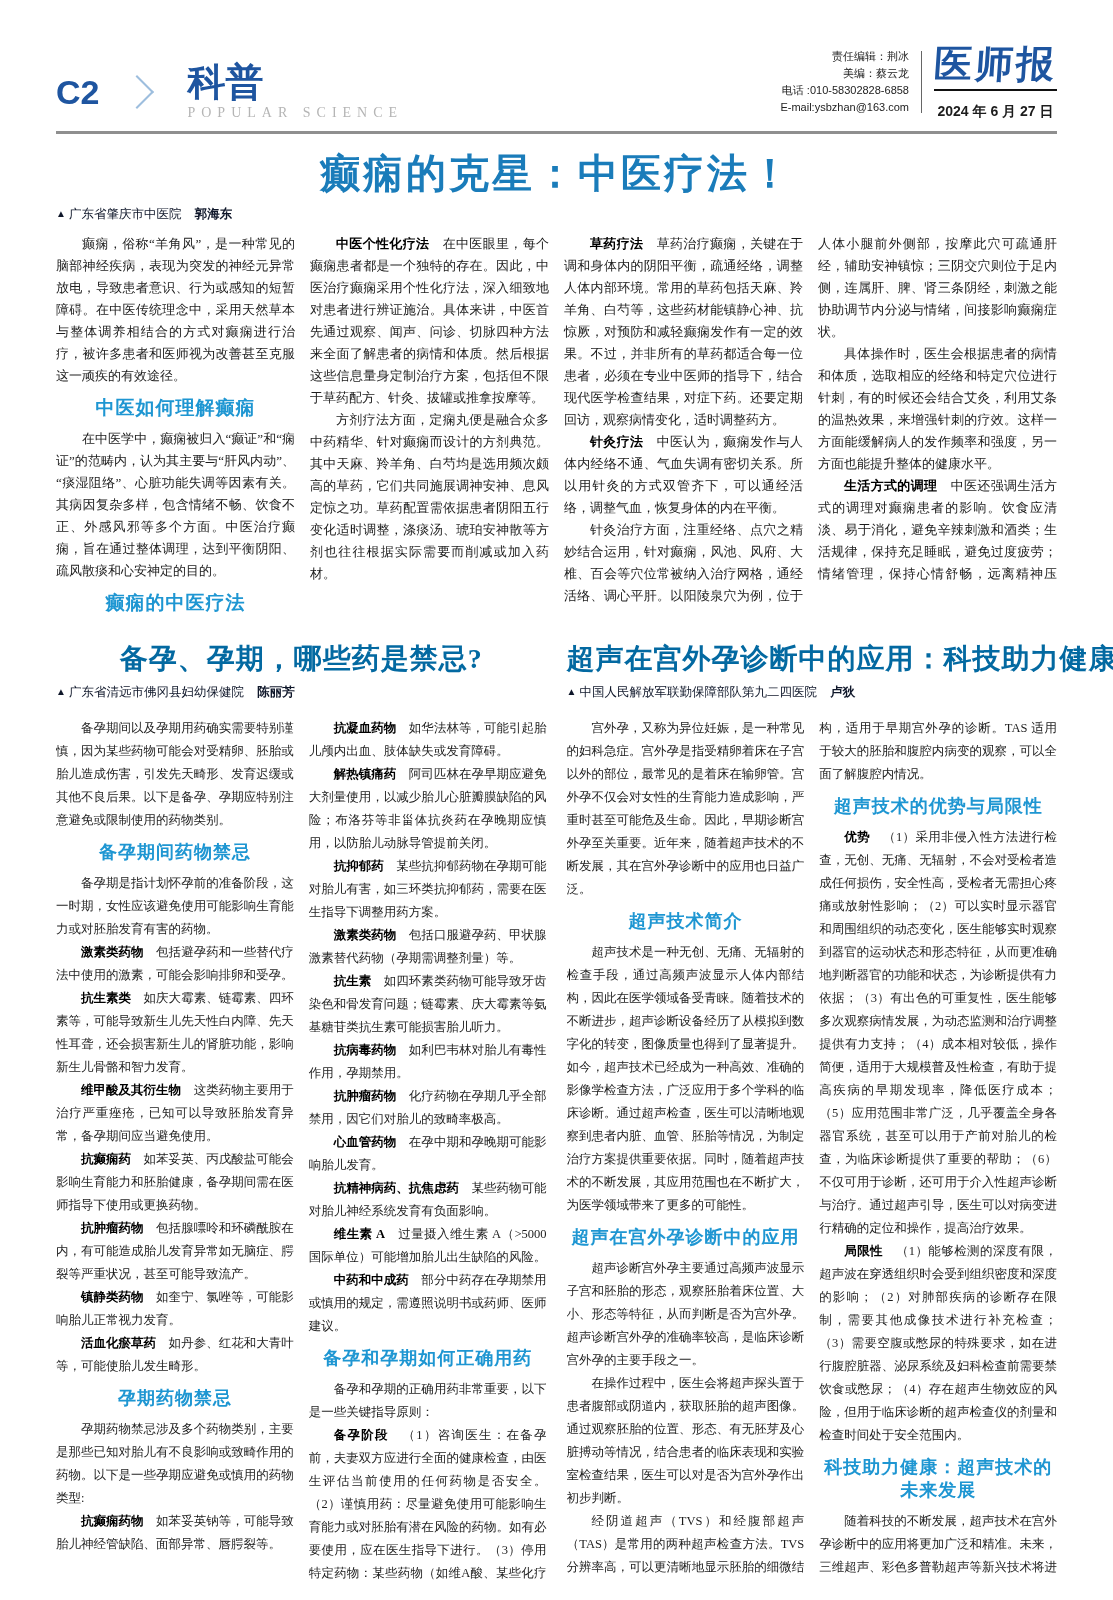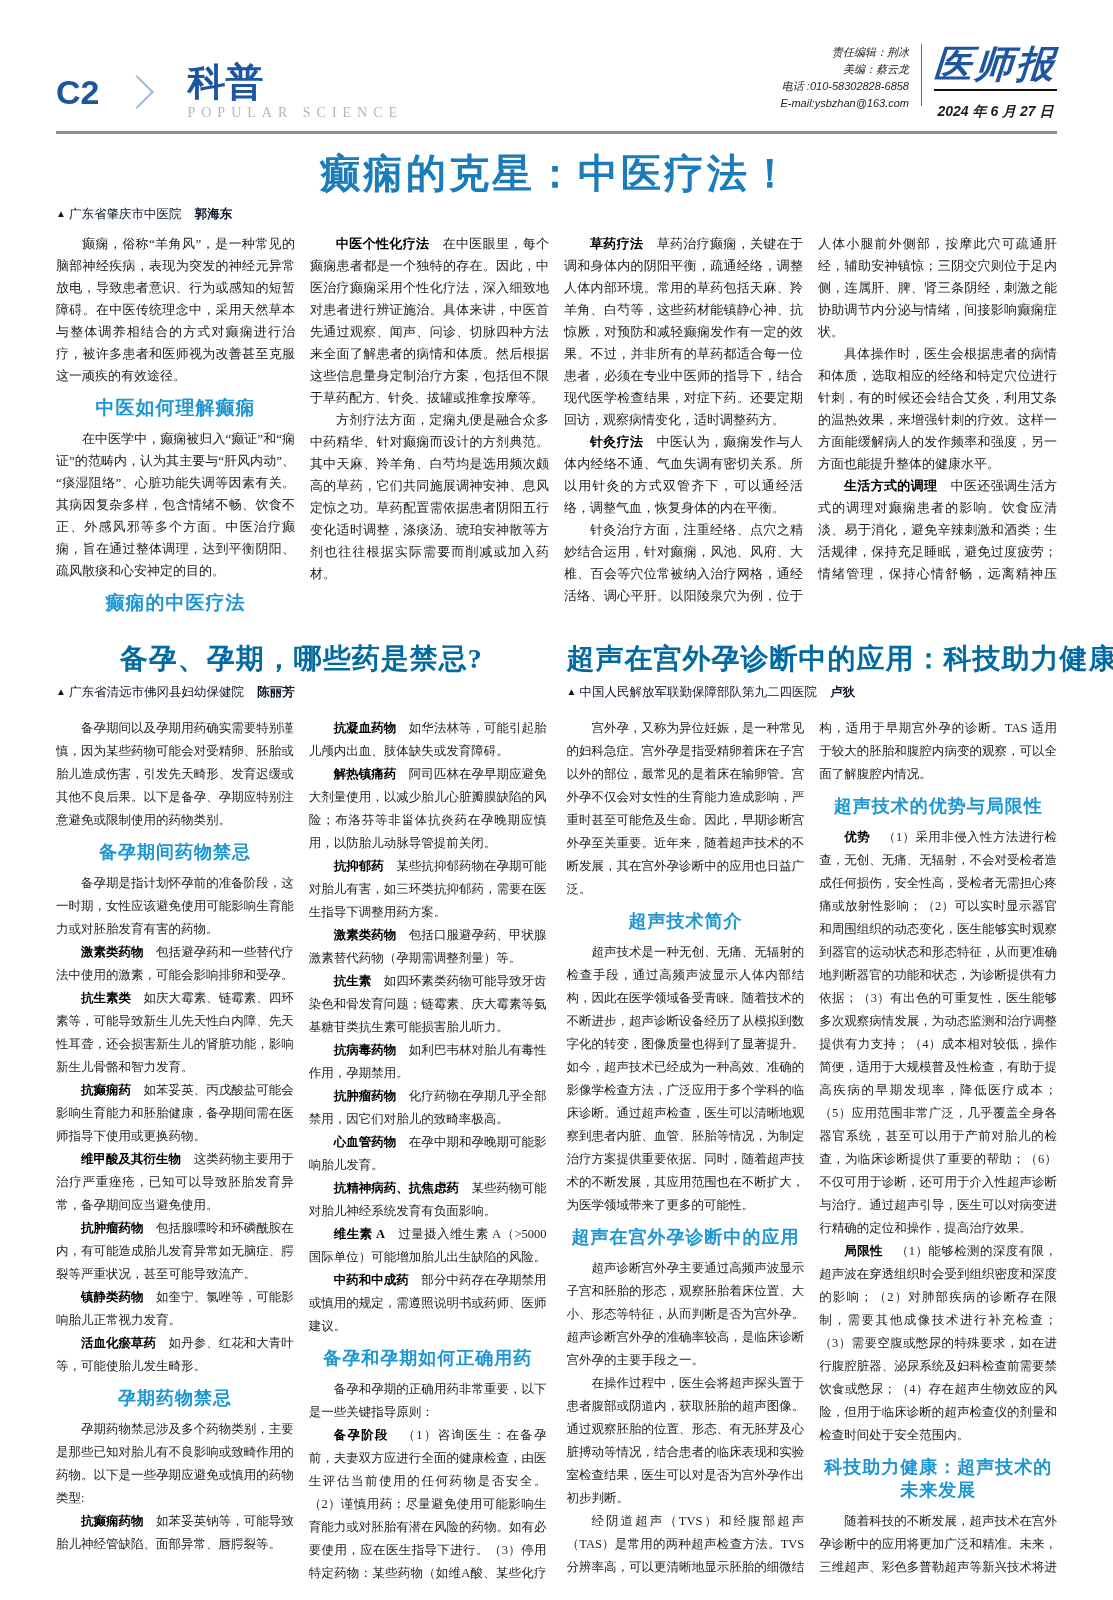--- a/index.html
+++ b/index.html
@@ -14,21 +14,21 @@
   .header{display:flex;justify-content:space-between;align-items:flex-end;}
   .header-left{display:flex;align-items:center;gap:20px;}
   .sec-code{font-family:"Liberation Sans","DejaVu Sans",sans-serif;
     font-size:34px;font-weight:bold;color:#1e55a0;line-height:1;}
   .chevron{width:22px;height:22px;border-top:2px solid #9dbede;border-right:2px solid #9dbede;
     transform:rotate(45deg);margin:0 18px 0 6px;}
   .sec-name{font-family:"Liberation Sans","DejaVu Sans",sans-serif;
     font-size:38px;font-weight:bold;color:#1e55a0;line-height:1.05;}
   .sec-name-en{font-family:"Liberation Serif","DejaVu Serif",serif;
     font-size:14px;color:#b5b5b5;letter-spacing:6px;margin-top:2px;}
-  .header-right{display:flex;align-items:flex-start;font-style:italic;}
+  .header-right{display:flex;align-items:center;}
   .editor-info{text-align:right;font-size:11px;line-height:17px;color:#222;
     font-family:"Liberation Sans","DejaVu Sans",sans-serif;margin-right:12px;}
   .vdiv{width:1px;height:62px;background:#666;margin-right:12px;}
   .masthead-block{text-align:center;}
   .masthead{font-size:38px;font-weight:bold;color:#1e55a0;letter-spacing:3px;
     line-height:1.1;font-family:"Liberation Serif","DejaVu Serif",serif;
     transform:skewX(-4deg);}
   .date{border-top:2px solid #111;margin-top:3px;padding-top:12px;
     font-size:14px;font-weight:bold;white-space:nowrap;
     font-family:"Liberation Sans","DejaVu Sans",sans-serif;}
@@ -115,22 +115,22 @@
         <span class="tri">▲</span>
         <span>广东省清远市佛冈县妇幼保健院</span>
         <b>陈丽芳</b>
       </div>
       <div class="cols cols-2">
           <p>备孕期间以及孕期用药确实需要特别谨慎，因为某些药物可能会对受精卵、胚胎或胎儿造成伤害，引发先天畸形、发育迟缓或其他不良后果。以下是备孕、孕期应特别注意避免或限制使用的药物类别。</p>
           <div class="subhead">备孕期间药物禁忌</div>
           <p>备孕期是指计划怀孕前的准备阶段，这一时期，女性应该避免使用可能影响生育能力或对胚胎发育有害的药物。</p>
           <p><b>激素类药物</b>　包括避孕药和一些替代疗法中使用的激素，可能会影响排卵和受孕。</p>
           <p><b>抗生素类</b>　如庆大霉素、链霉素、四环素等，可能导致新生儿先天性白内障、先天性耳聋，还会损害新生儿的肾脏功能，影响新生儿骨骼和智力发育。</p>
+          <p><b>维甲酸及其衍生物</b>　这类药物主要用于治疗严重痤疮，已知可以导致胚胎发育异常，备孕期间应当避免使用。</p>
           <p><b>抗癫痫药</b>　如苯妥英、丙戊酸盐可能会影响生育能力和胚胎健康，备孕期间需在医师指导下使用或更换药物。</p>
-          <p><b>维甲酸及其衍生物</b>　这类药物主要用于治疗严重痤疮，已知可以导致胚胎发育异常，备孕期间应当避免使用。</p>
           <p><b>抗肿瘤药物</b>　包括腺嘌呤和环磷酰胺在内，有可能造成胎儿发育异常如无脑症、腭裂等严重状况，甚至可能导致流产。</p>
           <p><b>镇静类药物</b>　如奎宁、氯唑等，可能影响胎儿正常视力发育。</p>
           <p><b>活血化瘀草药</b>　如丹参、红花和大青叶等，可能使胎儿发生畸形。</p>
           <div class="subhead">孕期药物禁忌</div>
           <p>孕期药物禁忌涉及多个药物类别，主要是那些已知对胎儿有不良影响或致畸作用的药物。以下是一些孕期应避免或慎用的药物类型:</p>
           <p><b>抗癫痫药物</b>　如苯妥英钠等，可能导致胎儿神经管缺陷、面部异常、唇腭裂等。</p>
           <p><b>抗凝血药物</b>　如华法林等，可能引起胎儿颅内出血、肢体缺失或发育障碍。</p>
           <p><b>解热镇痛药</b>　阿司匹林在孕早期应避免大剂量使用，以减少胎儿心脏瓣膜缺陷的风险；布洛芬等非甾体抗炎药在孕晚期应慎用，以防胎儿动脉导管提前关闭。</p>
           <p><b>抗抑郁药</b>　某些抗抑郁药物在孕期可能对胎儿有害，如三环类抗抑郁药，需要在医生指导下调整用药方案。</p>
           <p><b>激素类药物</b>　包括口服避孕药、甲状腺激素替代药物（孕期需调整剂量）等。</p>

